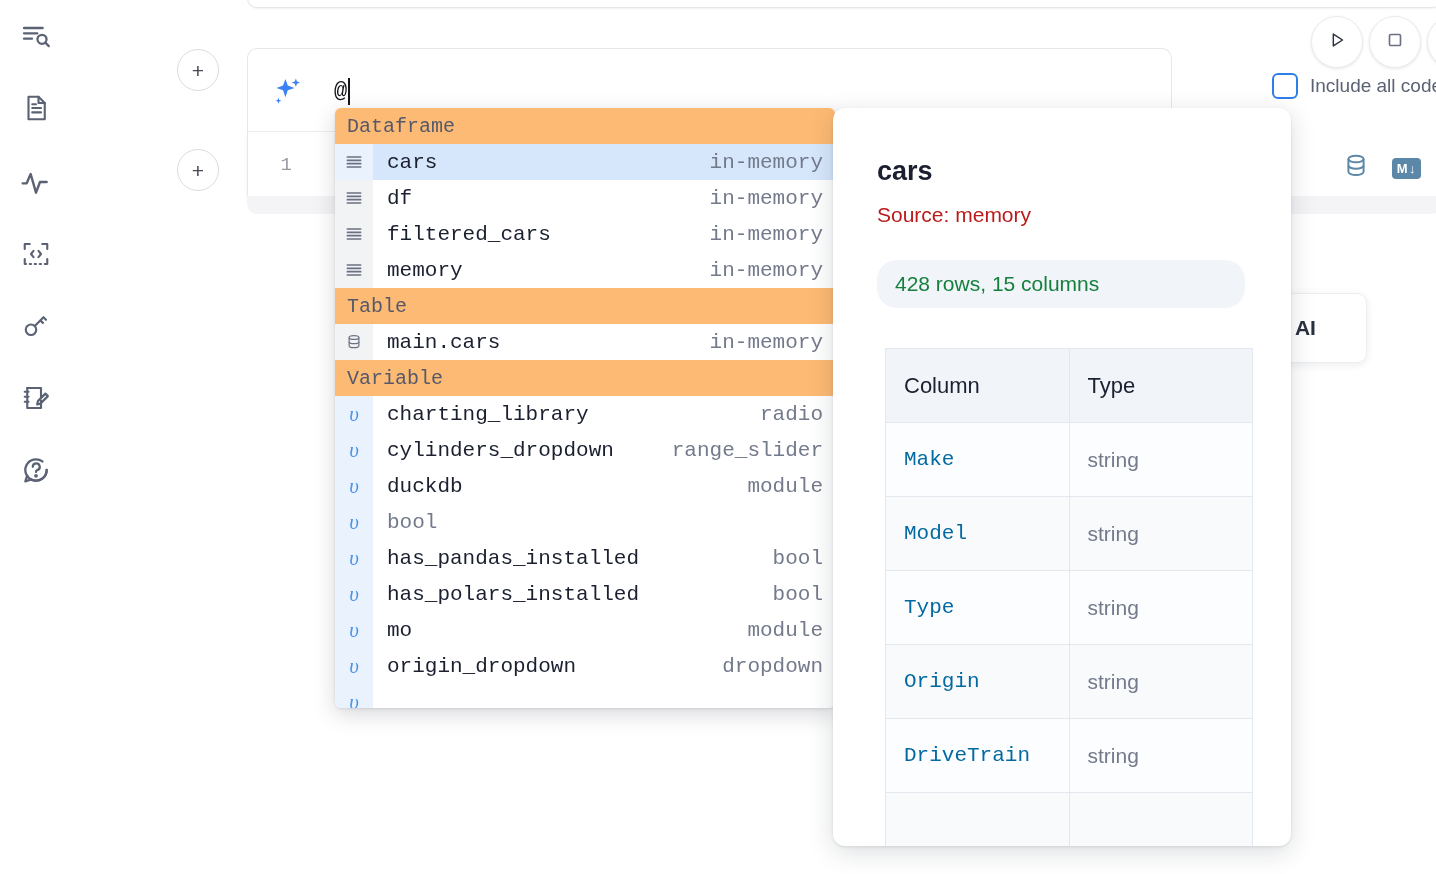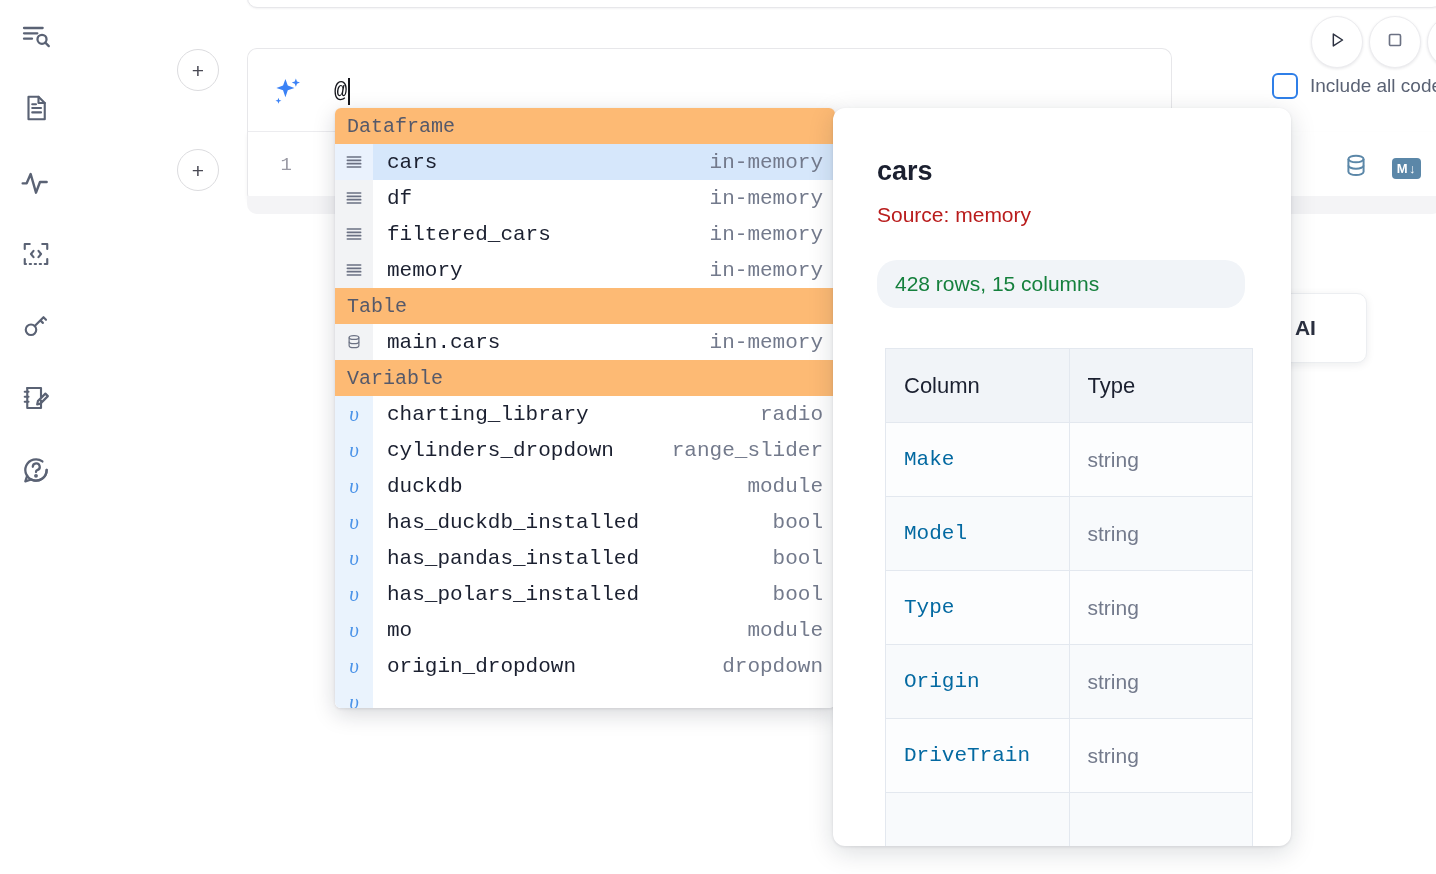--- a/index.html
+++ b/index.html
@@ -414,21 +414,20 @@
         <div class="ac-label-wrap">
           <span class="ac-name">duckdb</span>
           <span class="ac-type">module</span>
         </div>
       </div>
       <div class="ac-item">
         <div class="ac-gutter var">
           <span class="var-mark">υ</span>
         </div>
         <div class="ac-label-wrap">
-          <span class="ac-name">has_duckdb_installed</span>
           <span class="ac-type">bool</span>
         </div>
       </div>
       <div class="ac-item">
         <div class="ac-gutter var">
           <span class="var-mark">υ</span>
         </div>
         <div class="ac-label-wrap">
           <span class="ac-name">has_pandas_installed</span>
           <span class="ac-type">bool</span>

